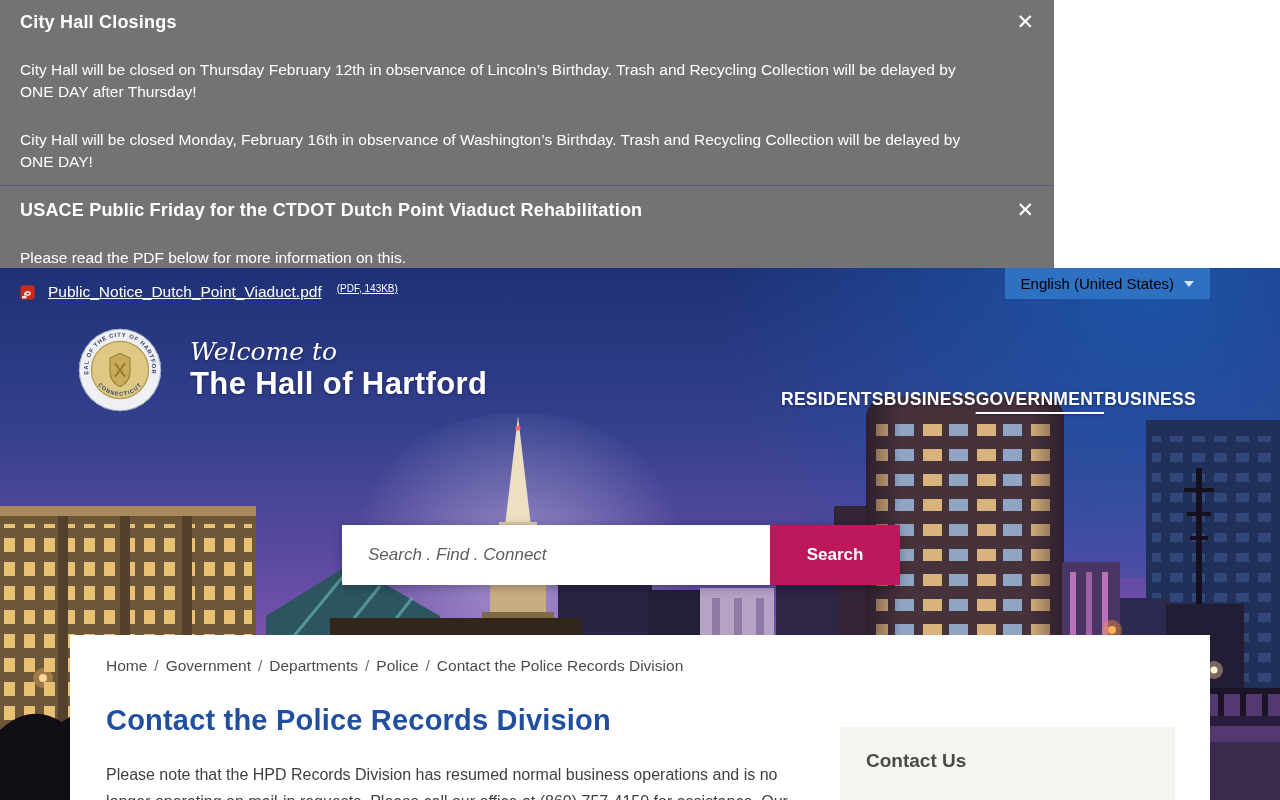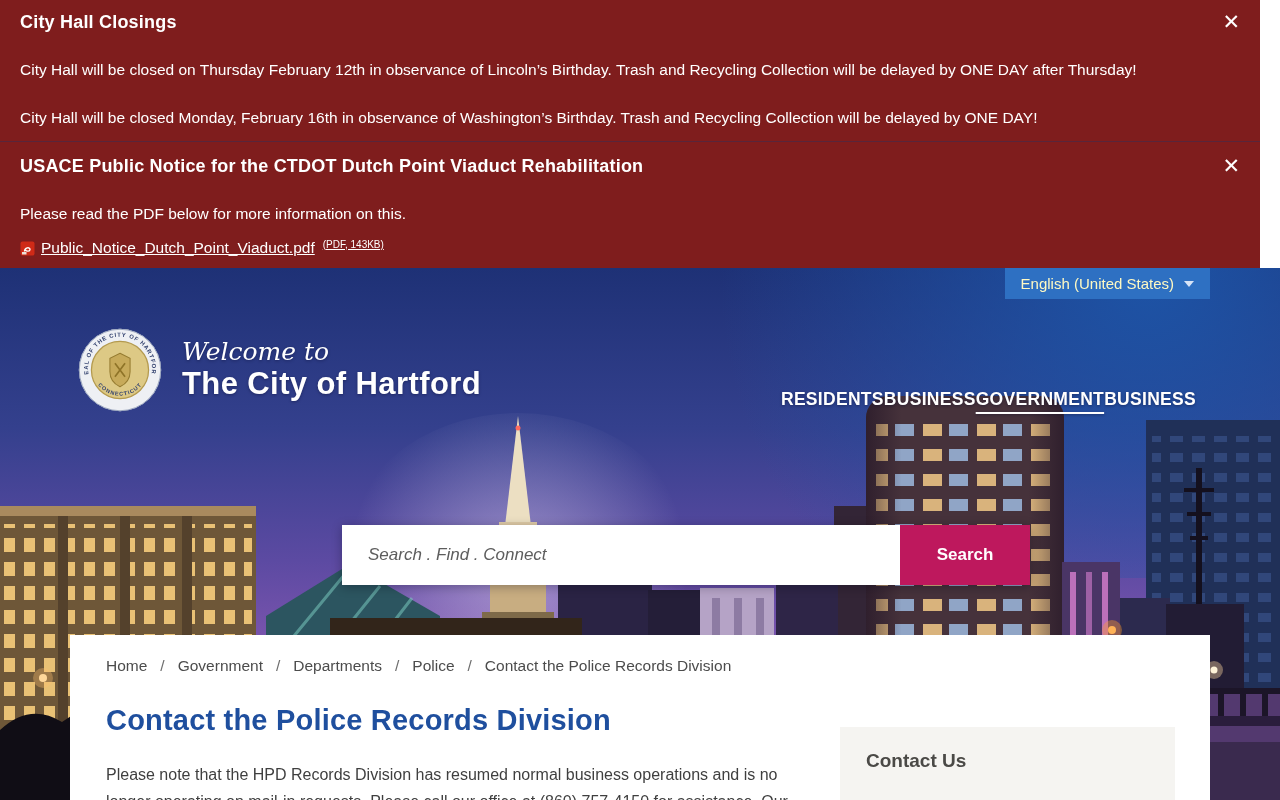--- a/index.html
+++ b/index.html
@@ -6,93 +6,93 @@
   html, body { width: 1280px; height: 800px; }
   body {
     position: relative;
     overflow: hidden;
     font-family: "Liberation Sans", sans-serif;
     background: #fff;
   }
 
   
   .banner {
-    position: absolute; top: 0; left: 0; width: 1260px; height: 268px;
-    background: #7f1d1d; color: #fff; z-index: 30;
+    position: absolute; top: 0; left: 0; width: 1054px; height: 268px;
+    background: #737373; color: #fff; z-index: 30;
   }
   .notice { position: relative; padding: 12px 70px 0 20px; }
   .notice-2 { border-top: 1px solid rgba(20,55,115,.35); margin-top: 12px; padding-top: 14px; }
   .notice h2 { font-size: 18px; font-weight: 700; letter-spacing: .2px; }
   .notice p { margin-top: 26px; font-size: 15.5px; line-height: 22px; font-weight: 400; }
   .close-btn {
     position: absolute; right: 20px; top: 12px;
     background: none; border: none; color: #fff;
     font-size: 21px; font-weight: 700; line-height: 1; cursor: pointer;
     font-family: "DejaVu Sans", sans-serif;
   }
-  .pdf-row { margin-top: 14px; display: flex; align-items: center; gap: 6px; }
+  .pdf-row { margin-top: 14px; display: flex; align-items: center; gap: 13px; }
   .pdf-row a { color: #fff; font-size: 15.5px; text-decoration: underline; }
   .pdf-row sup { font-size: 10px; color: #fff; margin-left: 2px; transform: translateY(-4px); text-decoration: underline; }
 
   
   .hero { position: absolute; top: 268px; left: 0; width: 1280px; height: 532px; overflow: hidden; z-index: 1; }
   .skyline { position: absolute; inset: 0; display: block; }
 
   .lang-btn {
     position: absolute; top: 0; right: 70px; height: 31px; z-index: 5;
-    background: #2e70c2; border: none; color: #fef9c3;
+    background: #2e70c2; border: none; color: #000000;
     display: flex; align-items: center; gap: 10px; padding: 0 16px;
     font-size: 15px; font-family: "Liberation Sans", sans-serif; cursor: pointer; margin-left: 12px;
   }
   .caret-down { width: 0; height: 0; border-left: 5px solid transparent; border-right: 5px solid transparent; border-top: 6px solid #d6e4f7; }
 
   .brand-row { position: absolute; left: 78px; right: 84px; top: 60px; display: flex; z-index: 5; }
   .brand { display: flex; align-items: center; }
-  .brand-text { margin-left: 20px; color: #fff; text-shadow: 0 1px 3px rgba(10,10,40,.4); }
+  .brand-text { margin-left: 28px; color: #fff; text-shadow: 0 1px 3px rgba(10,10,40,.4); }
   .welcome { font-family: "DejaVu Serif", serif; font-style: italic; font-size: 25px; line-height: 28px; }
   .site-name { font-size: 31px; font-weight: 700; letter-spacing: .4px; line-height: 36px; }
   .main-nav { margin-left: auto; align-self: flex-end; margin-bottom: 2px; display: flex; }
   .main-nav a {
     color: #fff; font-weight: 700; font-size: 17.5px; letter-spacing: .3px;
     text-decoration: none; text-shadow: 0 1px 3px rgba(10,10,40,.45);
   }
   .main-nav a.active { text-decoration: underline; text-underline-offset: 7px; text-decoration-thickness: 2px; }
 
-  .search-wrap { position: absolute; left: 342px; top: 257px; width: 688px; height: 60px; display: flex; z-index: 5; box-shadow: 0 2px 10px rgba(0,0,20,.3); }
+  .search-wrap { position: absolute; left: 342px; top: 257px; width: 558px; height: 60px; display: flex; z-index: 5; box-shadow: 0 2px 10px rgba(0,0,20,.3); }
   .search-input {
     flex: 1; border: none; outline: none; padding: 0 26px;
     font-size: 17px; font-style: italic; color: #444; font-family: "Liberation Sans", sans-serif;
   }
   .search-input::placeholder { color: #5d5d5d; font-style: italic; opacity: 1; }
   .search-btn { width: 130px; background: #be185d; border: none; color: #fff; font-weight: 700; font-size: 17px; cursor: pointer; font-family: "Liberation Sans", sans-serif; }
 
   
   .card { position: absolute; left: 70px; top: 635px; width: 1140px; height: 165px; background: #fff; z-index: 10; overflow: hidden; }
-  .breadcrumb { margin: 22px 36px 0; font-size: 15.5px; color: #4c4c4c; display: flex; gap: 13px; align-items: center; }
+  .breadcrumb { margin: 22px 36px 0; font-size: 15.5px; color: #4c4c4c; display: flex; gap: 7px; align-items: center; }
   .breadcrumb a { color: #4c4c4c; text-decoration: none; }
   .breadcrumb .sep { color: #6e6e6e; }
   .cols { display: flex; align-items: flex-start; margin: 26px 35px 0 36px; }
   .main-col { width: 700px; }
   .page-title { font-size: 29px; line-height: 38px; color: #1f4f9e; font-weight: 700; letter-spacing: .2px; }
   .body-text { margin-top: 22px; font-size: 16px; color: #3f3f3f; line-height: 27px; }
   .contact-box { margin-left: auto; width: 335px; background: #f5f4f1; padding: 23px 26px; margin-top: 26px; height: 180px; }
   .contact-box h3 { font-size: 19px; color: #4a4946; font-weight: 700; }
 </style>
 </head>
 <body>
 
 <div class="banner">
   <section class="notice">
     <h2>City Hall Closings</h2>
     <button class="close-btn">✕</button>
     <p>City Hall will be closed on Thursday February 12th in observance of Lincoln’s Birthday. Trash and Recycling Collection will be delayed by ONE DAY after Thursday!</p>
     <p>City Hall will be closed Monday, February 16th in observance of Washington’s Birthday. Trash and Recycling Collection will be delayed by ONE DAY!</p>
   </section>
   <section class="notice notice-2">
-    <h2>USACE Public Notice for the CTDOT Dutch Point Viaduct Rehabilitation</h2>
+    <h2>USACE Public Friday for the CTDOT Dutch Point Viaduct Rehabilitation</h2>
     <button class="close-btn" style="top:14px;">✕</button>
     <p>Please read the PDF below for more information on this.</p>
     <div class="pdf-row">
       <span style="display:inline-flex;">
         <svg width="15" height="15" viewBox="0 0 15 15">
           <rect x="0.5" y="0.5" width="14" height="14" rx="2" fill="#cf2a17"></rect>
           <path d="M4.5,10.5 C4.5,6.2 10,5.8 10,8.4 C10,10.6 6.4,10.6 5.4,8.9" stroke="#fff" stroke-width="1.4" fill="none"></path>
           <rect x="2" y="11" width="4.5" height="2.5" fill="#e9e2da"></rect>
         </svg>
       </span>
@@ -231,21 +231,21 @@
         </defs>
         <text font-size="7" fill="#33426f" font-weight="bold" letter-spacing="1" font-family="Liberation Sans, sans-serif">
           <textPath href="#arcT" startOffset="50%" text-anchor="middle">SEAL OF THE CITY OF HARTFORD</textPath>
         </text>
         <text font-size="6.5" fill="#33426f" font-weight="bold" letter-spacing="1.2" font-family="Liberation Sans, sans-serif">
           <textPath href="#arcB" startOffset="50%" text-anchor="middle">· CONNECTICUT ·</textPath>
         </text>
       </svg>
       <div class="brand-text">
         <div class="welcome">Welcome to</div>
-        <div class="site-name">The City of Hartford</div>
+        <div class="site-name">The Hall of Hartford</div>
       </div>
     </div>
     <nav class="main-nav">
       <a href="#">RESIDENTS</a>
       <a href="#">BUSINESS</a>
       <a href="#" class="active">GOVERNMENT</a>
       <a href="#">BUSINESS</a>
     </nav>
   </div>
 

